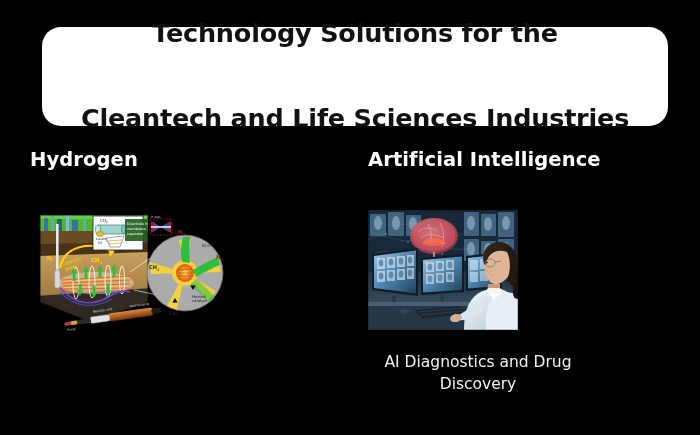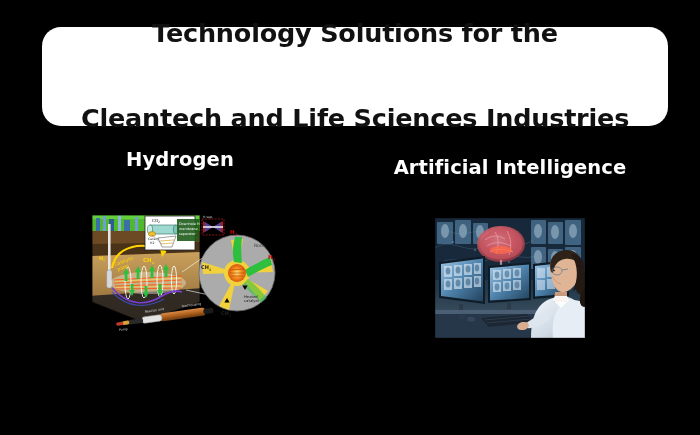--- a/index.html
+++ b/index.html
@@ -51,24 +51,24 @@
   .title-line.l1 { margin-bottom: 16px; }
   .title-line.l2 { font-size: 25.5px; margin-top: 42px; }
 
   
   .col {
     position: absolute;
     top: 150px;
     width: 300px;
     display: flex;
     flex-direction: column;
-    align-items: center;
+    align-items: flex-start;
   }
   .col.left  { left: 30px; }
-  .col.right { left: 360px; margin-top: 8px; }
+  .col.right { left: 368px; }
 
   .col-heading {
     color: #ffffff;
     font-family: "DejaVu Sans", sans-serif;
     font-weight: bold;
     font-size: 19.5px;
     letter-spacing: 0.1px;
     line-height: 1;
     white-space: nowrap;
     margin: 0;
@@ -496,15 +496,16 @@
             <ellipse cx="119" cy="52.5" rx="1.1" ry="0.8" fill="#3a2b20"></ellipse>
 
             <path d="M118,82 L126,90 L134,82 L132,78 L120,78 Z" fill="#ffffff" opacity="0.9"></path>
           </g>
 
           <rect x="0" y="0" width="150" height="120" fill="none" stroke="#000000" stroke-width="1" opacity="0.35"></rect>
         </g>
       </svg>
     </div>
 
+    <div class="caption narrow">AI Diagnostics and Drug Discovery</div>
   </div>
 
 </div>
 
 </body></html>

